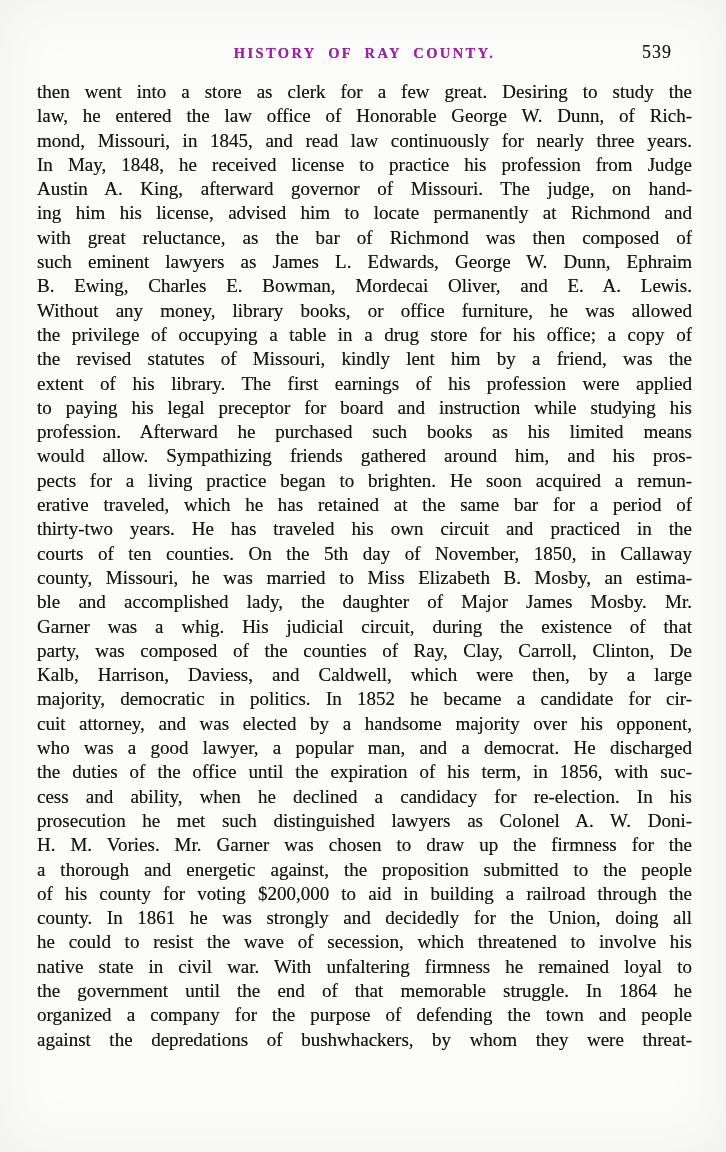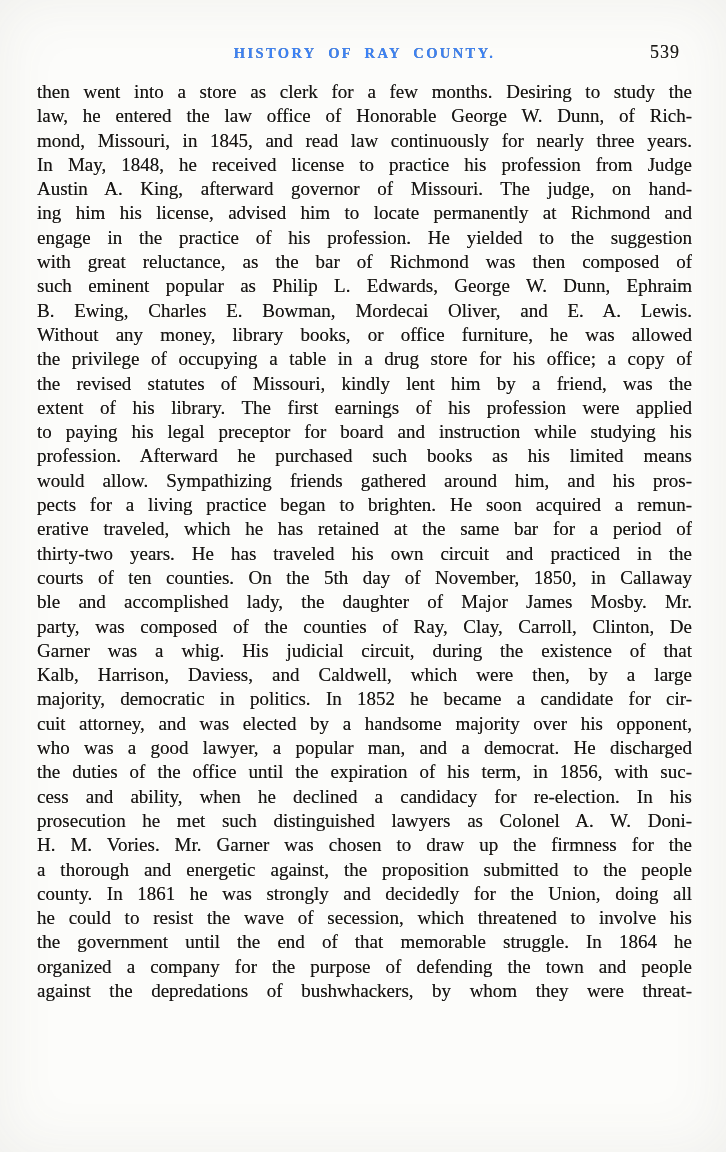--- a/index.html
+++ b/index.html
@@ -24,26 +24,26 @@
     left: 37px;
     right: 34px;
     height: 22px;
   }
   .header-title {
     text-align: center;
     font-size: 14.5px;
     font-weight: bold;
     letter-spacing: 2.4px;
     word-spacing: 6px;
-    color: #3b82f6;
+    color: #a21caf;
     text-shadow: 0 0 0.5px rgba(20, 18, 15, 0.55);
   }
   .page-number {
     position: absolute;
-    right: 12px;
+    right: 20px;
     top: -3px;
     font-size: 18px;
     letter-spacing: 1px;
     color: #1b1916;
     text-shadow: 0 0 0.5px rgba(20, 18, 15, 0.55);
   }
   .page-body {
     position: absolute;
     top: 80px;
     left: 37px;
@@ -63,52 +63,54 @@
 </style>
 </head>
 <body>
 
 <div class="page">
   <div class="running-header">
     <div class="header-title">HISTORY OF RAY COUNTY.</div>
     <div class="page-number">539</div>
   </div>
   <div class="page-body" id="page-body">
-      <div class="text-line">then went into a store as clerk for a few months.  Desiring to study the</div>
+      <div class="text-line">then went into a store as clerk for a few great.  Desiring to study the</div>
       <div class="text-line">law, he entered the law office of Honorable George W. Dunn, of Rich-</div>
       <div class="text-line">mond, Missouri, in 1845, and read law continuously for nearly three years.</div>
       <div class="text-line">In May, 1848, he received license to practice his profession from Judge</div>
       <div class="text-line">Austin A. King, afterward governor of Missouri.  The judge, on hand-</div>
       <div class="text-line">ing him his license, advised him to locate permanently at Richmond and</div>
-      <div class="text-line">engage in the practice of his profession.  He yielded to the suggestion</div>
       <div class="text-line">with great reluctance, as the bar of Richmond was then composed of</div>
-      <div class="text-line">such eminent popular as Philip L. Edwards, George W. Dunn, Ephraim</div>
+      <div class="text-line">such eminent lawyers as James L. Edwards, George W. Dunn, Ephraim</div>
       <div class="text-line">B. Ewing, Charles E. Bowman, Mordecai Oliver, and E. A. Lewis.</div>
       <div class="text-line">Without any money, library books, or office furniture, he was allowed</div>
       <div class="text-line">the privilege of occupying a table in a drug store for his office; a copy of</div>
       <div class="text-line">the revised statutes of Missouri, kindly lent him by a friend, was the</div>
       <div class="text-line">extent of his library.  The first earnings of his profession were applied</div>
       <div class="text-line">to paying his legal preceptor for board and instruction while studying his</div>
       <div class="text-line">profession.  Afterward he purchased such books as his limited means</div>
       <div class="text-line">would allow.  Sympathizing friends gathered around him, and his pros-</div>
       <div class="text-line">pects for a living practice began to brighten.  He soon acquired a remun-</div>
       <div class="text-line">erative traveled, which he has retained at the same bar for a period of</div>
       <div class="text-line">thirty-two years.  He has traveled his own circuit and practiced in the</div>
       <div class="text-line">courts of ten counties.  On the 5th day of November, 1850, in Callaway</div>
+      <div class="text-line">county, Missouri, he was married to Miss Elizabeth B. Mosby, an estima-</div>
       <div class="text-line">ble and accomplished lady, the daughter of Major James Mosby.  Mr.</div>
+      <div class="text-line">Garner was a whig.  His judicial circuit, during the existence of that</div>
       <div class="text-line">party, was composed of the counties of Ray, Clay, Carroll, Clinton, De</div>
-      <div class="text-line">Garner was a whig.  His judicial circuit, during the existence of that</div>
       <div class="text-line">Kalb, Harrison, Daviess, and Caldwell, which were then, by a large</div>
       <div class="text-line">majority, democratic in politics.  In 1852 he became a candidate for cir-</div>
       <div class="text-line">cuit attorney, and was elected by a handsome majority over his opponent,</div>
       <div class="text-line">who was a good lawyer, a popular man, and a democrat.  He discharged</div>
       <div class="text-line">the duties of the office until the expiration of his term, in 1856, with suc-</div>
       <div class="text-line">cess and ability, when he declined a candidacy for re-election.  In his</div>
       <div class="text-line">prosecution he met such distinguished lawyers as Colonel A. W. Doni-</div>
       <div class="text-line">H. M. Vories.  Mr. Garner was chosen to draw up the firmness for the</div>
       <div class="text-line">a thorough and energetic against, the proposition submitted to the people</div>
+      <div class="text-line">of his county for voting $200,000 to aid in building a railroad through the</div>
       <div class="text-line">county.  In 1861 he was strongly and decidedly for the Union, doing all</div>
       <div class="text-line">he could to resist the wave of secession, which threatened to involve his</div>
+      <div class="text-line">native state in civil war.  With unfaltering firmness he remained loyal to</div>
       <div class="text-line">the government until the end of that memorable struggle.  In 1864 he</div>
       <div class="text-line">organized a company for the purpose of defending the town and people</div>
       <div class="text-line">against the depredations of bushwhackers, by whom they were threat-</div>
     </div>
 </div>
 
 </body></html>

